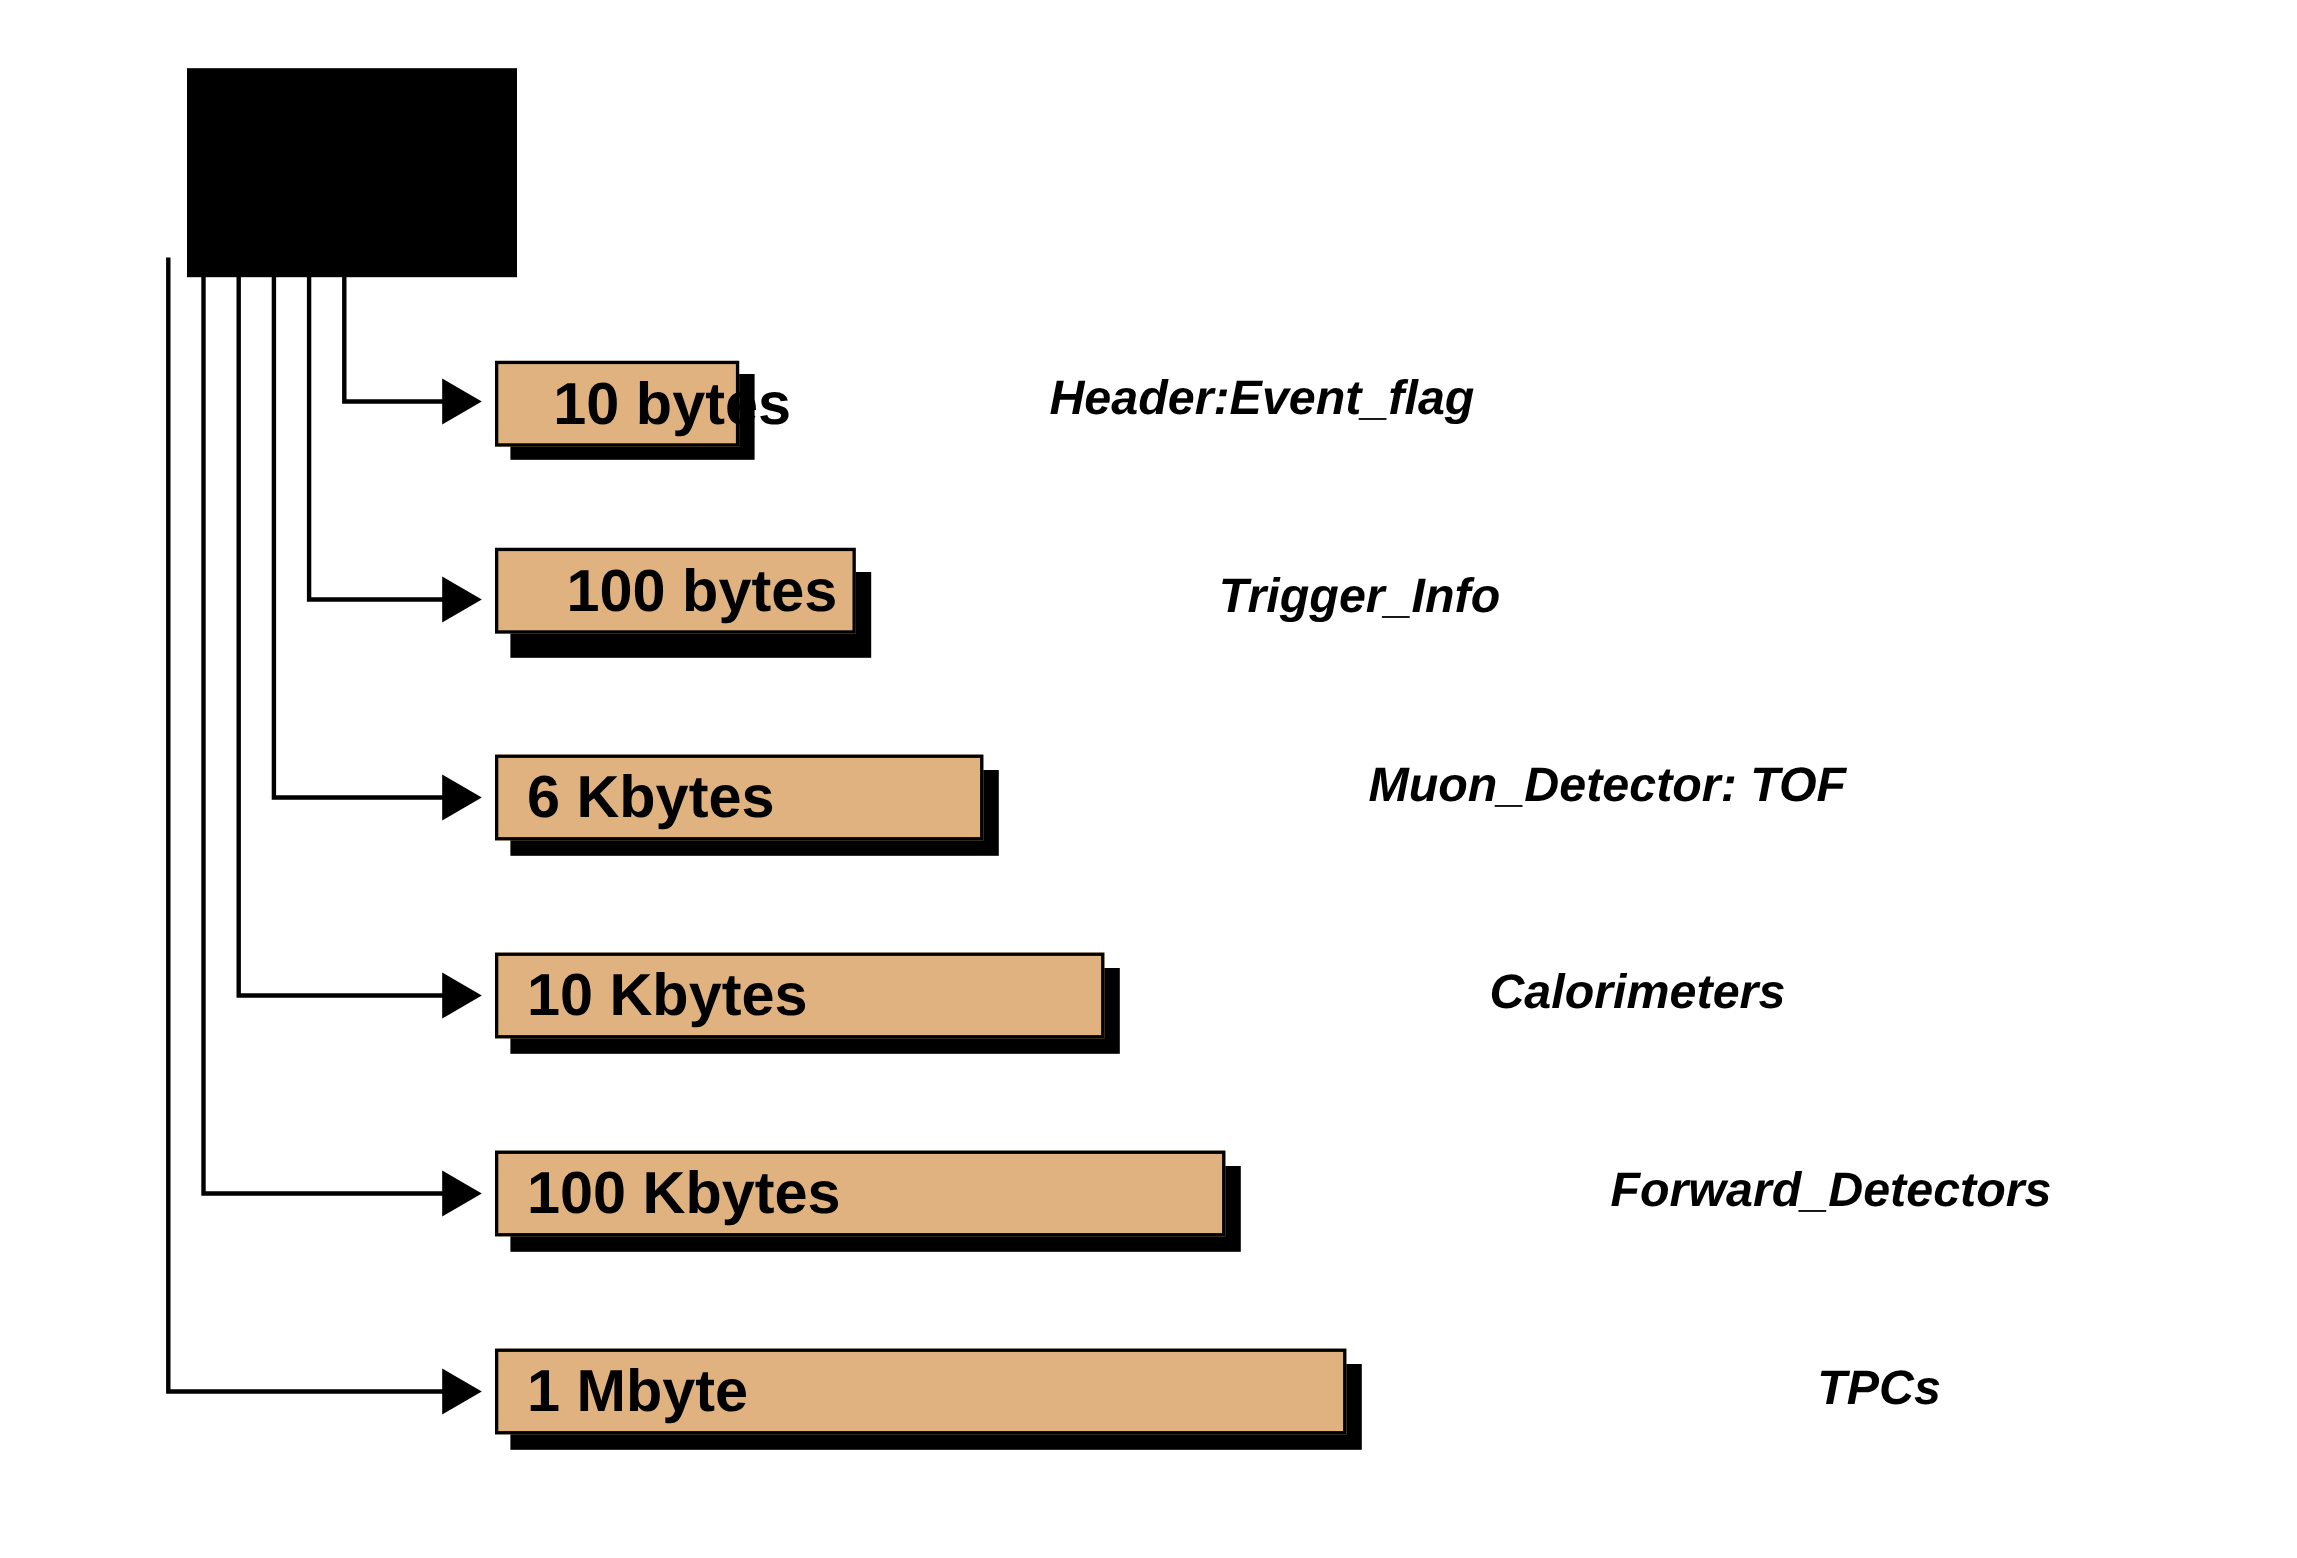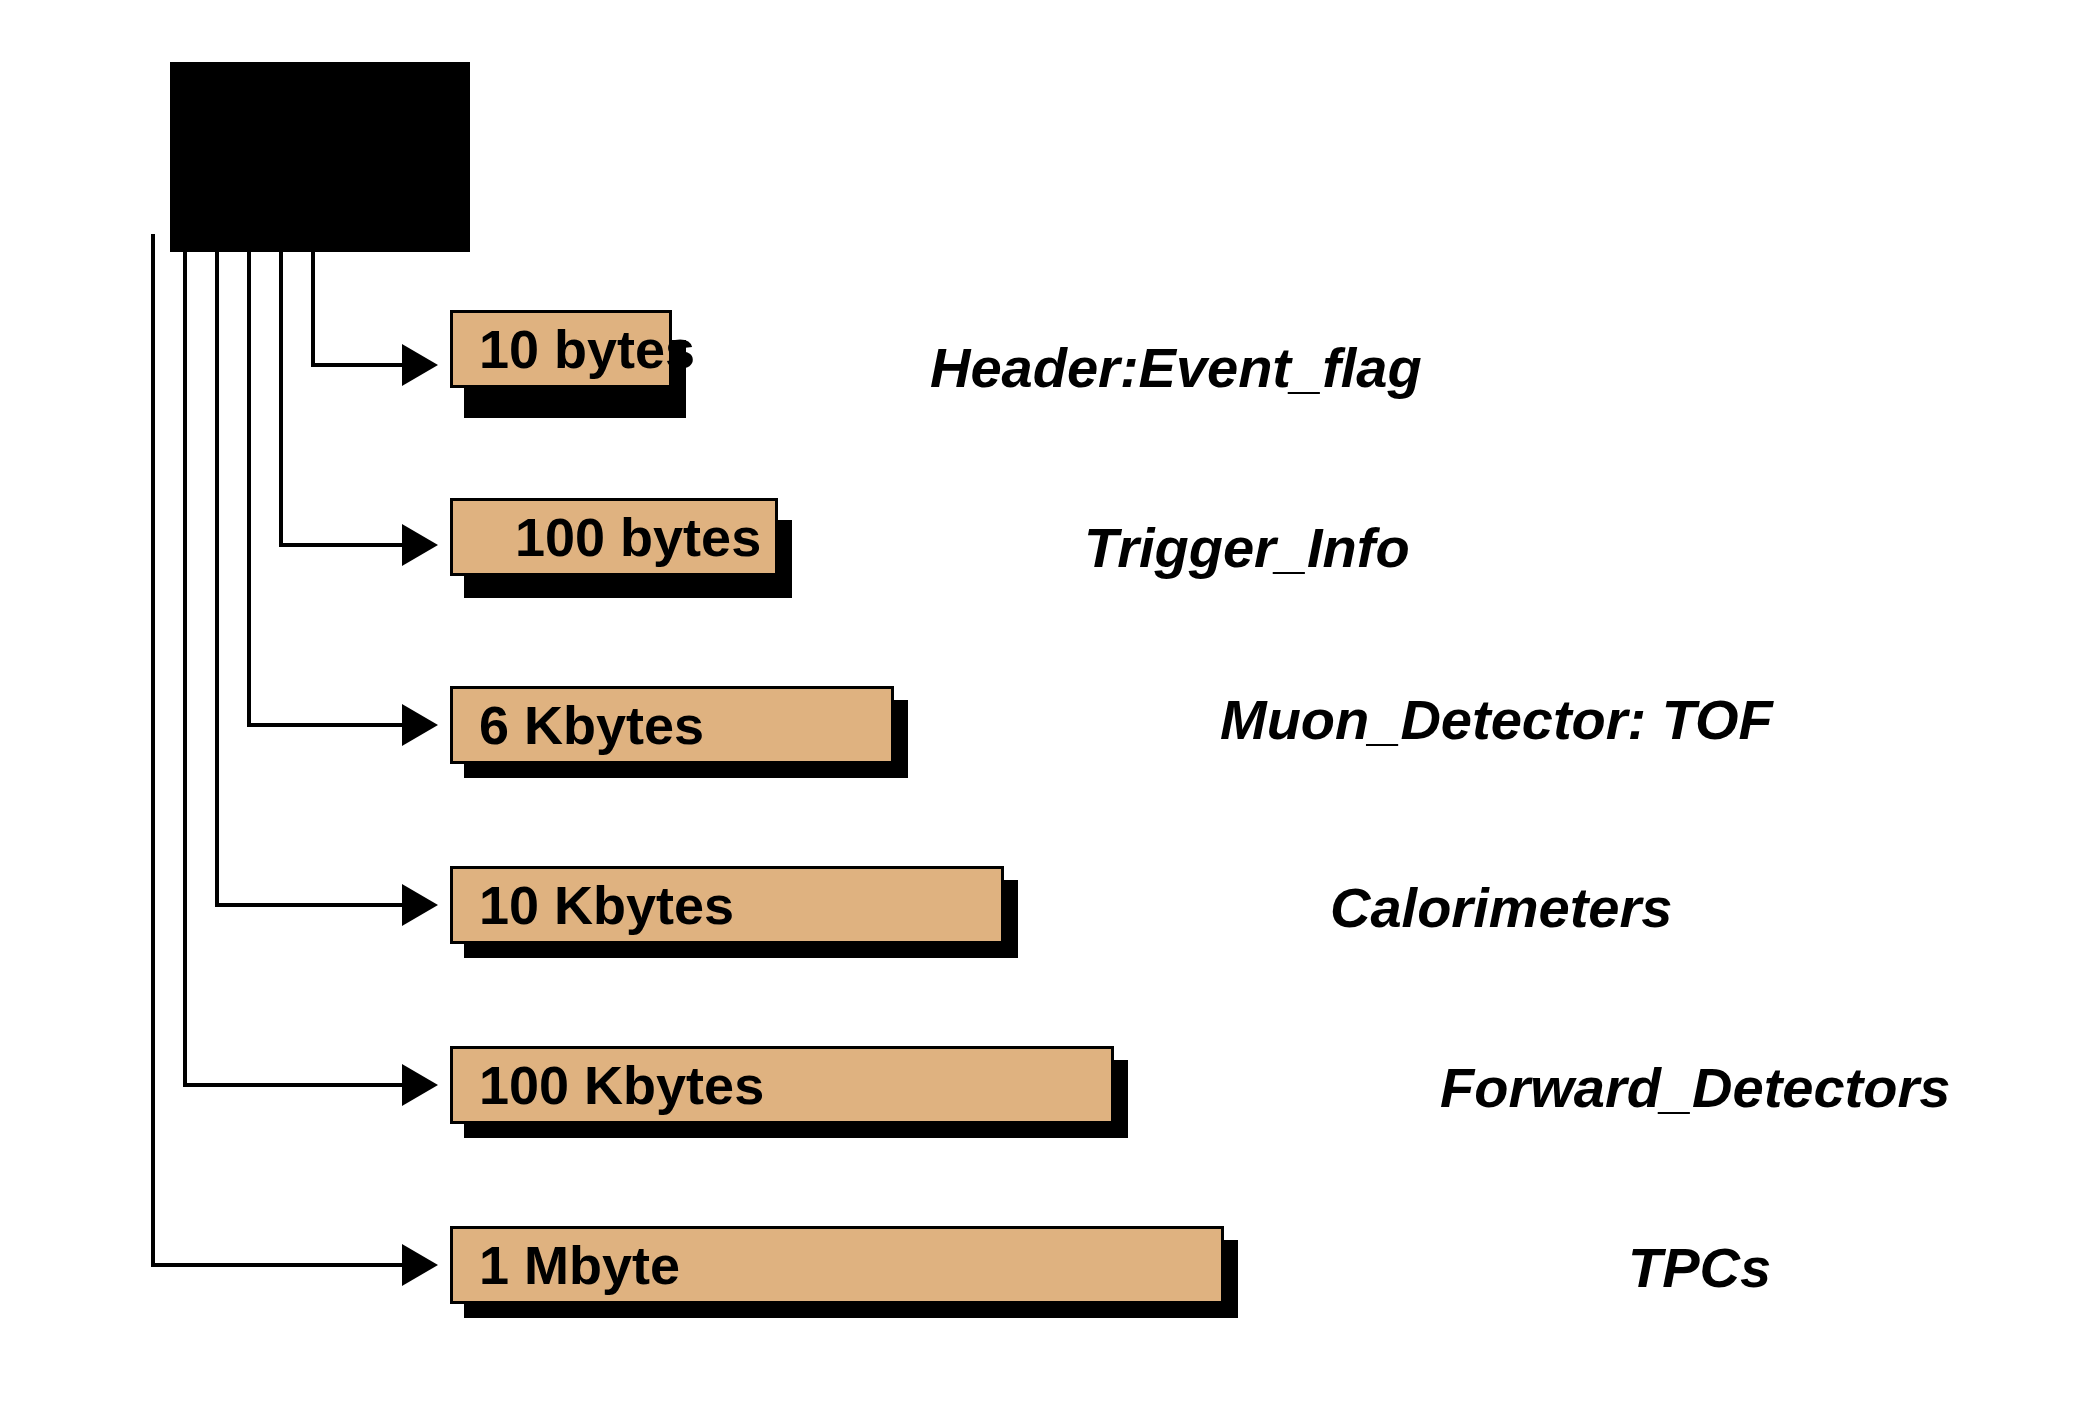--- a/index.html
+++ b/index.html
@@ -18,23 +18,23 @@
               line-height:1;padding-left:14px;letter-spacing:-1px;}
 
   
   #wires{position:absolute;left:0;top:0;width:2088px;height:1416px;
          pointer-events:none;}
   .bar-shadow{position:absolute;background:#000000;}
   .bar{position:absolute;background:#dfb280;border:3px solid #000000;
        box-sizing:border-box;display:flex;align-items:center;}
   .bar-value{font-size:54px;font-weight:bold;color:#000000;
              padding-left:26px;line-height:1;white-space:nowrap;}
-  .side-label{position:absolute;font-size:56px;font-weight:bold;
+  .side-label{position:absolute;font-size:44px;font-weight:bold;
               font-style:italic;color:#000000;white-space:nowrap;
-              line-height:1;}
+              line-height:1;margin-left:24px;}
 </style>
 </head>
 <body>
 
 <div id="stage">
 
   <div class="root-shadow" id="root-shadow" style="left: 170px; top: 62px; width: 300px; height: 190px;"></div>
 
   <svg id="wires" viewBox="0 0 2088 1416" preserveAspectRatio="none">
     <g id="wire-group" fill="none" stroke="#000000" stroke-width="4">
@@ -50,21 +50,21 @@
         <polygon points="402,524 438,545 402,566"></polygon>
         <polygon points="402,704 438,725 402,746"></polygon>
         <polygon points="402,884 438,905 402,926"></polygon>
         <polygon points="402,1064 438,1085 402,1106"></polygon>
         <polygon points="402,1244 438,1265 402,1286"></polygon>
       </g>
   </svg>
 
   <div id="rows">
       <div class="bar-shadow" style="left: 464px; top: 340px; width: 222px; height: 78px;"></div>
-      <div class="bar" style="left: 450px; top: 310px; width: 222px; height: 78px;">
+      <div class="bar" style="left: 450px; top: 328px; width: 222px; height: 78px; padding-left: 24px;">
         <span class="bar-value">10 bytes</span>
       </div>
       <div class="side-label" style="left: 930px; top: 340px;">Header:Event_flag</div>
       <div class="bar-shadow" style="left: 464px; top: 520px; width: 328px; height: 78px;"></div>
       <div class="bar" style="left: 450px; top: 498px; width: 328px; height: 78px; padding-left: 36px;">
         <span class="bar-value">100 bytes</span>
       </div>
       <div class="side-label" style="left: 1084px; top: 520px;">Trigger_Info</div>
       <div class="bar-shadow" style="left: 464px; top: 700px; width: 444px; height: 78px;"></div>
       <div class="bar" style="left: 450px; top: 686px; width: 444px; height: 78px;">

